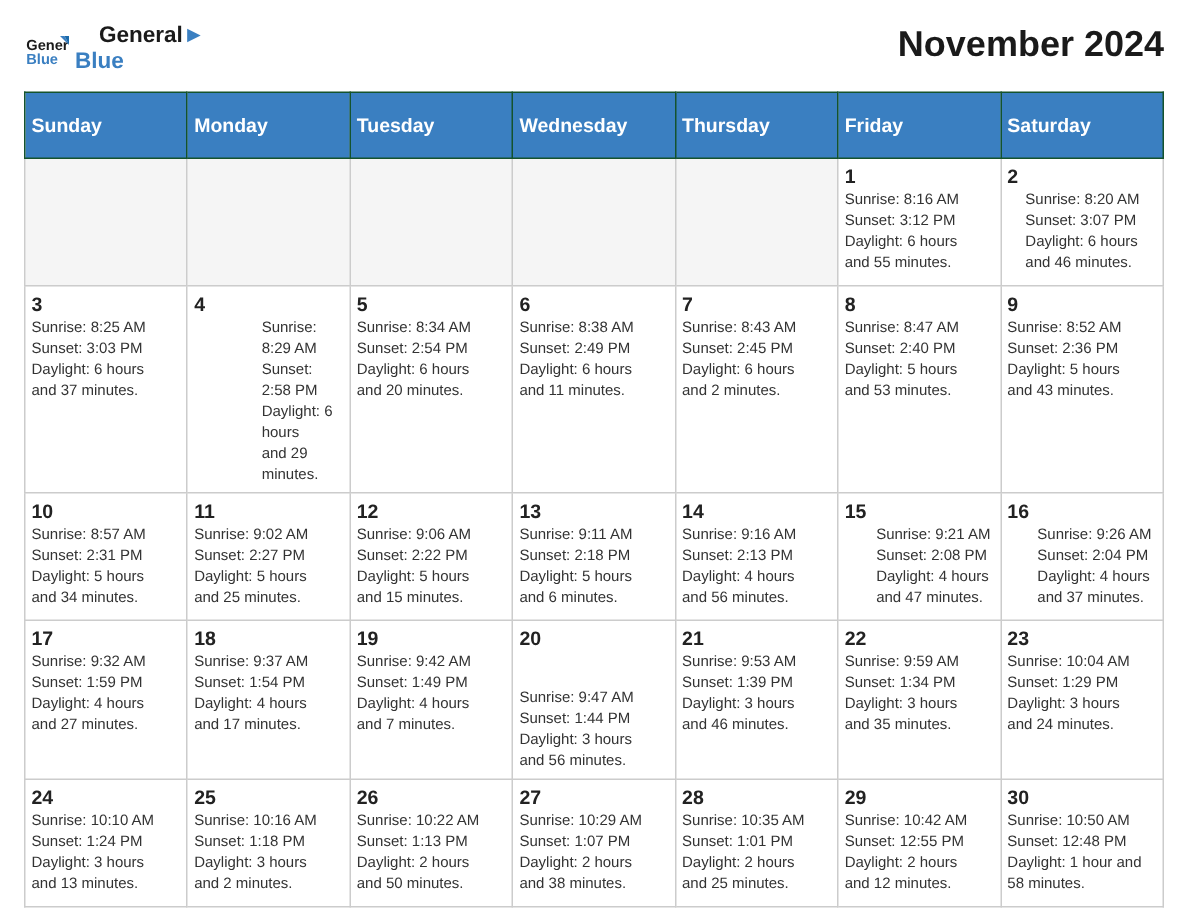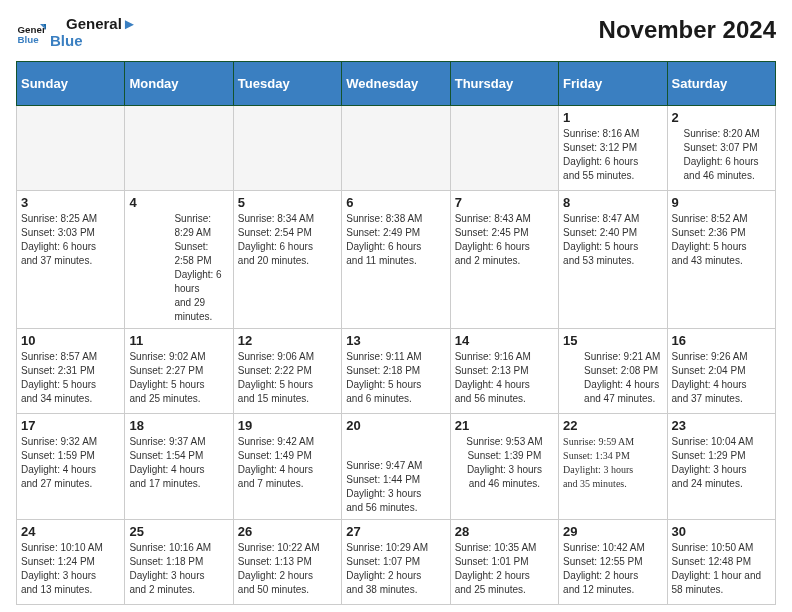--- a/index.html
+++ b/index.html
@@ -220,21 +220,21 @@
         </td>
         <td>
           <div class="day-num">15</div>
           <div class="day-info" style="white-space: pre-line; margin-left: 21px;">Sunrise: 9:21 AM
 Sunset: 2:08 PM
 Daylight: 4 hours
 and 47 minutes.</div>
         </td>
         <td>
           <div class="day-num">16</div>
-          <div class="day-info" style="white-space: pre-line;">Sunrise: 9:26 AM
+          <div class="day-info" style="white-space: pre-line; margin-left: 20px;">Sunrise: 9:26 AM
 Sunset: 2:04 PM
 Daylight: 4 hours
 and 37 minutes.</div>
         </td>
       </tr>
       <tr>
         <td>
           <div class="day-num">17</div>
           <div class="day-info" style="white-space: pre-line;">Sunrise: 9:32 AM
 Sunset: 1:59 PM
@@ -257,28 +257,28 @@
         </td>
         <td>
           <div class="day-num">20</div>
           <div class="day-info" style="white-space: pre-line; margin-top: 26px;">Sunrise: 9:47 AM
 Sunset: 1:44 PM
 Daylight: 3 hours
 and 56 minutes.</div>
         </td>
         <td>
           <div class="day-num">21</div>
-          <div class="day-info" style="white-space: pre-line; text-align: center;">Sunrise: 9:53 AM
+          <div class="day-info" style="white-space: pre-line;">Sunrise: 9:53 AM
 Sunset: 1:39 PM
 Daylight: 3 hours
 and 46 minutes.</div>
         </td>
         <td>
           <div class="day-num">22</div>
-          <div class="day-info" style="white-space: pre-line; font-family: Liberation Serif, serif;">Sunrise: 9:59 AM
+          <div class="day-info" style="white-space: pre-line;">Sunrise: 9:59 AM
 Sunset: 1:34 PM
 Daylight: 3 hours
 and 35 minutes.</div>
         </td>
         <td>
           <div class="day-num">23</div>
           <div class="day-info" style="white-space: pre-line;">Sunrise: 10:04 AM
 Sunset: 1:29 PM
 Daylight: 3 hours
 and 24 minutes.</div>

